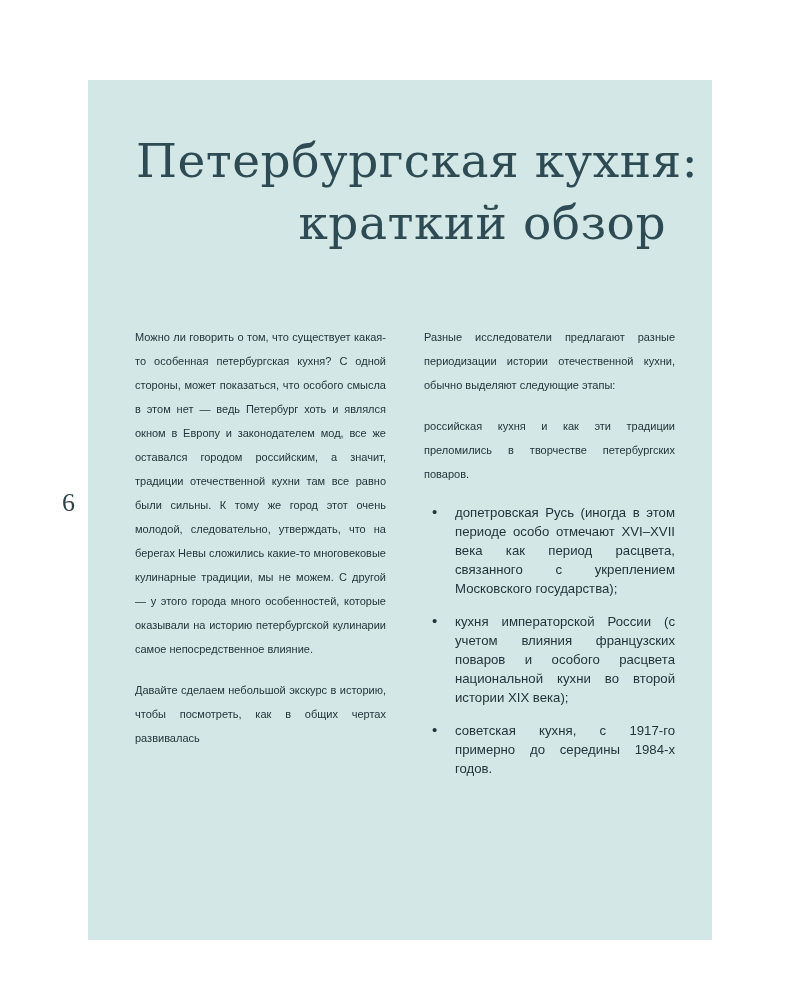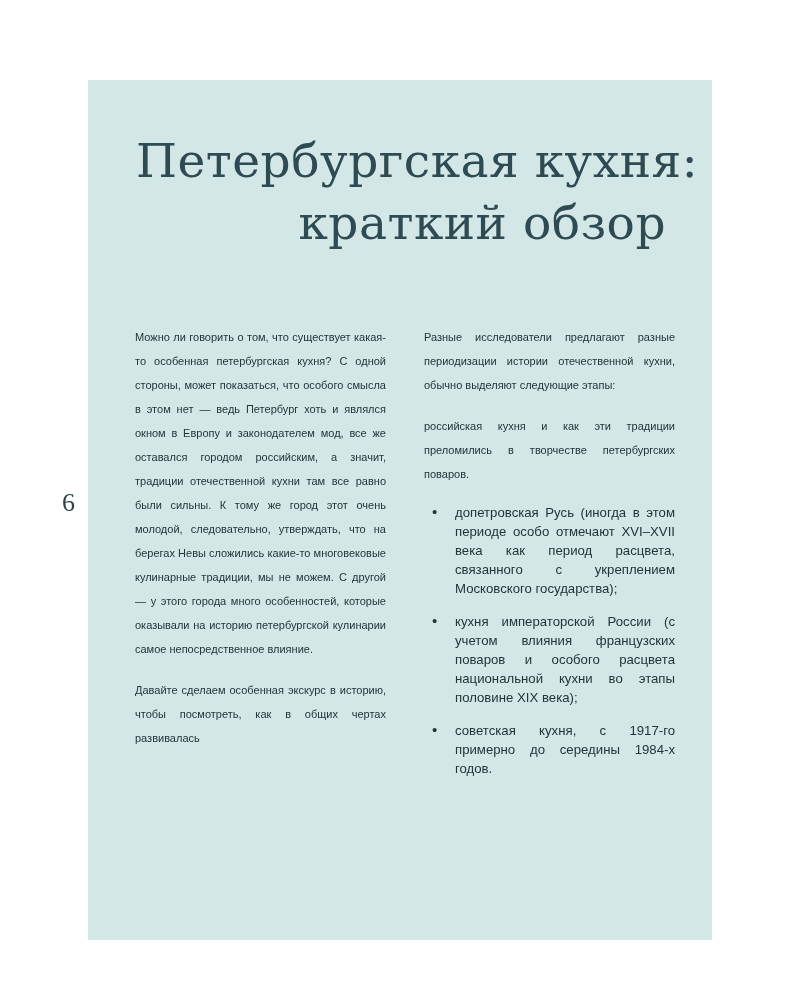--- a/index.html
+++ b/index.html
@@ -144,29 +144,29 @@
 
     <div class="title-block">
       <div class="title-line">Петербургская кухня:</div>
       <div class="title-line second">краткий обзор</div>
     </div>
 
     <div class="columns">
 
       <div class="col">
         <p>Можно ли говорить о том, что существует какая-то особенная петербургская кухня? С одной стороны, может показаться, что особого смысла в этом нет — ведь Петербург хоть и являлся окном в Европу и законодателем мод, все же оставался городом российским, а значит, традиции отечественной кухни там все равно были сильны. К тому же город этот очень молодой, следовательно, утверждать, что на берегах Невы сложились какие-то многовековые кулинарные традиции, мы не можем. С другой — у этого города много особенностей, которые оказывали на историю петербургской кулинарии самое непосредственное влияние.</p>
-        <p>Давайте сделаем особенная экскурс в историю, чтобы посмотреть, как в общих чертах развивалась</p>
+        <p>Давайте сделаем небольшой экскурс в историю, чтобы посмотреть, как в общих чертах развивалась</p>
       </div>
 
       <div class="col">
         <p>Разные исследователи предлагают разные периодизации истории отечественной кухни, обычно выделяют следующие этапы:</p>
         <p>российская кухня и как эти традиции преломились в творчестве петербургских поваров.</p>
         <ul class="bullets">
           <li>допетровская Русь (иногда в этом периоде особо отмечают XVI–XVII века как период расцвета, связанного с укреплением Московского государства);</li>
-          <li>кухня императорской России (с учетом влияния французских поваров и особого расцвета национальной кухни во этапы половине XIX века);</li>
+          <li>кухня императорской России (с учетом влияния французских поваров и особого расцвета национальной кухни во второй истории XIX века);</li>
           <li>советская кухня, с 1917-го примерно до середины 1984-х годов.</li>
         </ul>
       </div>
 
     </div>
   </div>
 
   <div class="folio">6</div>
 
 </div>

